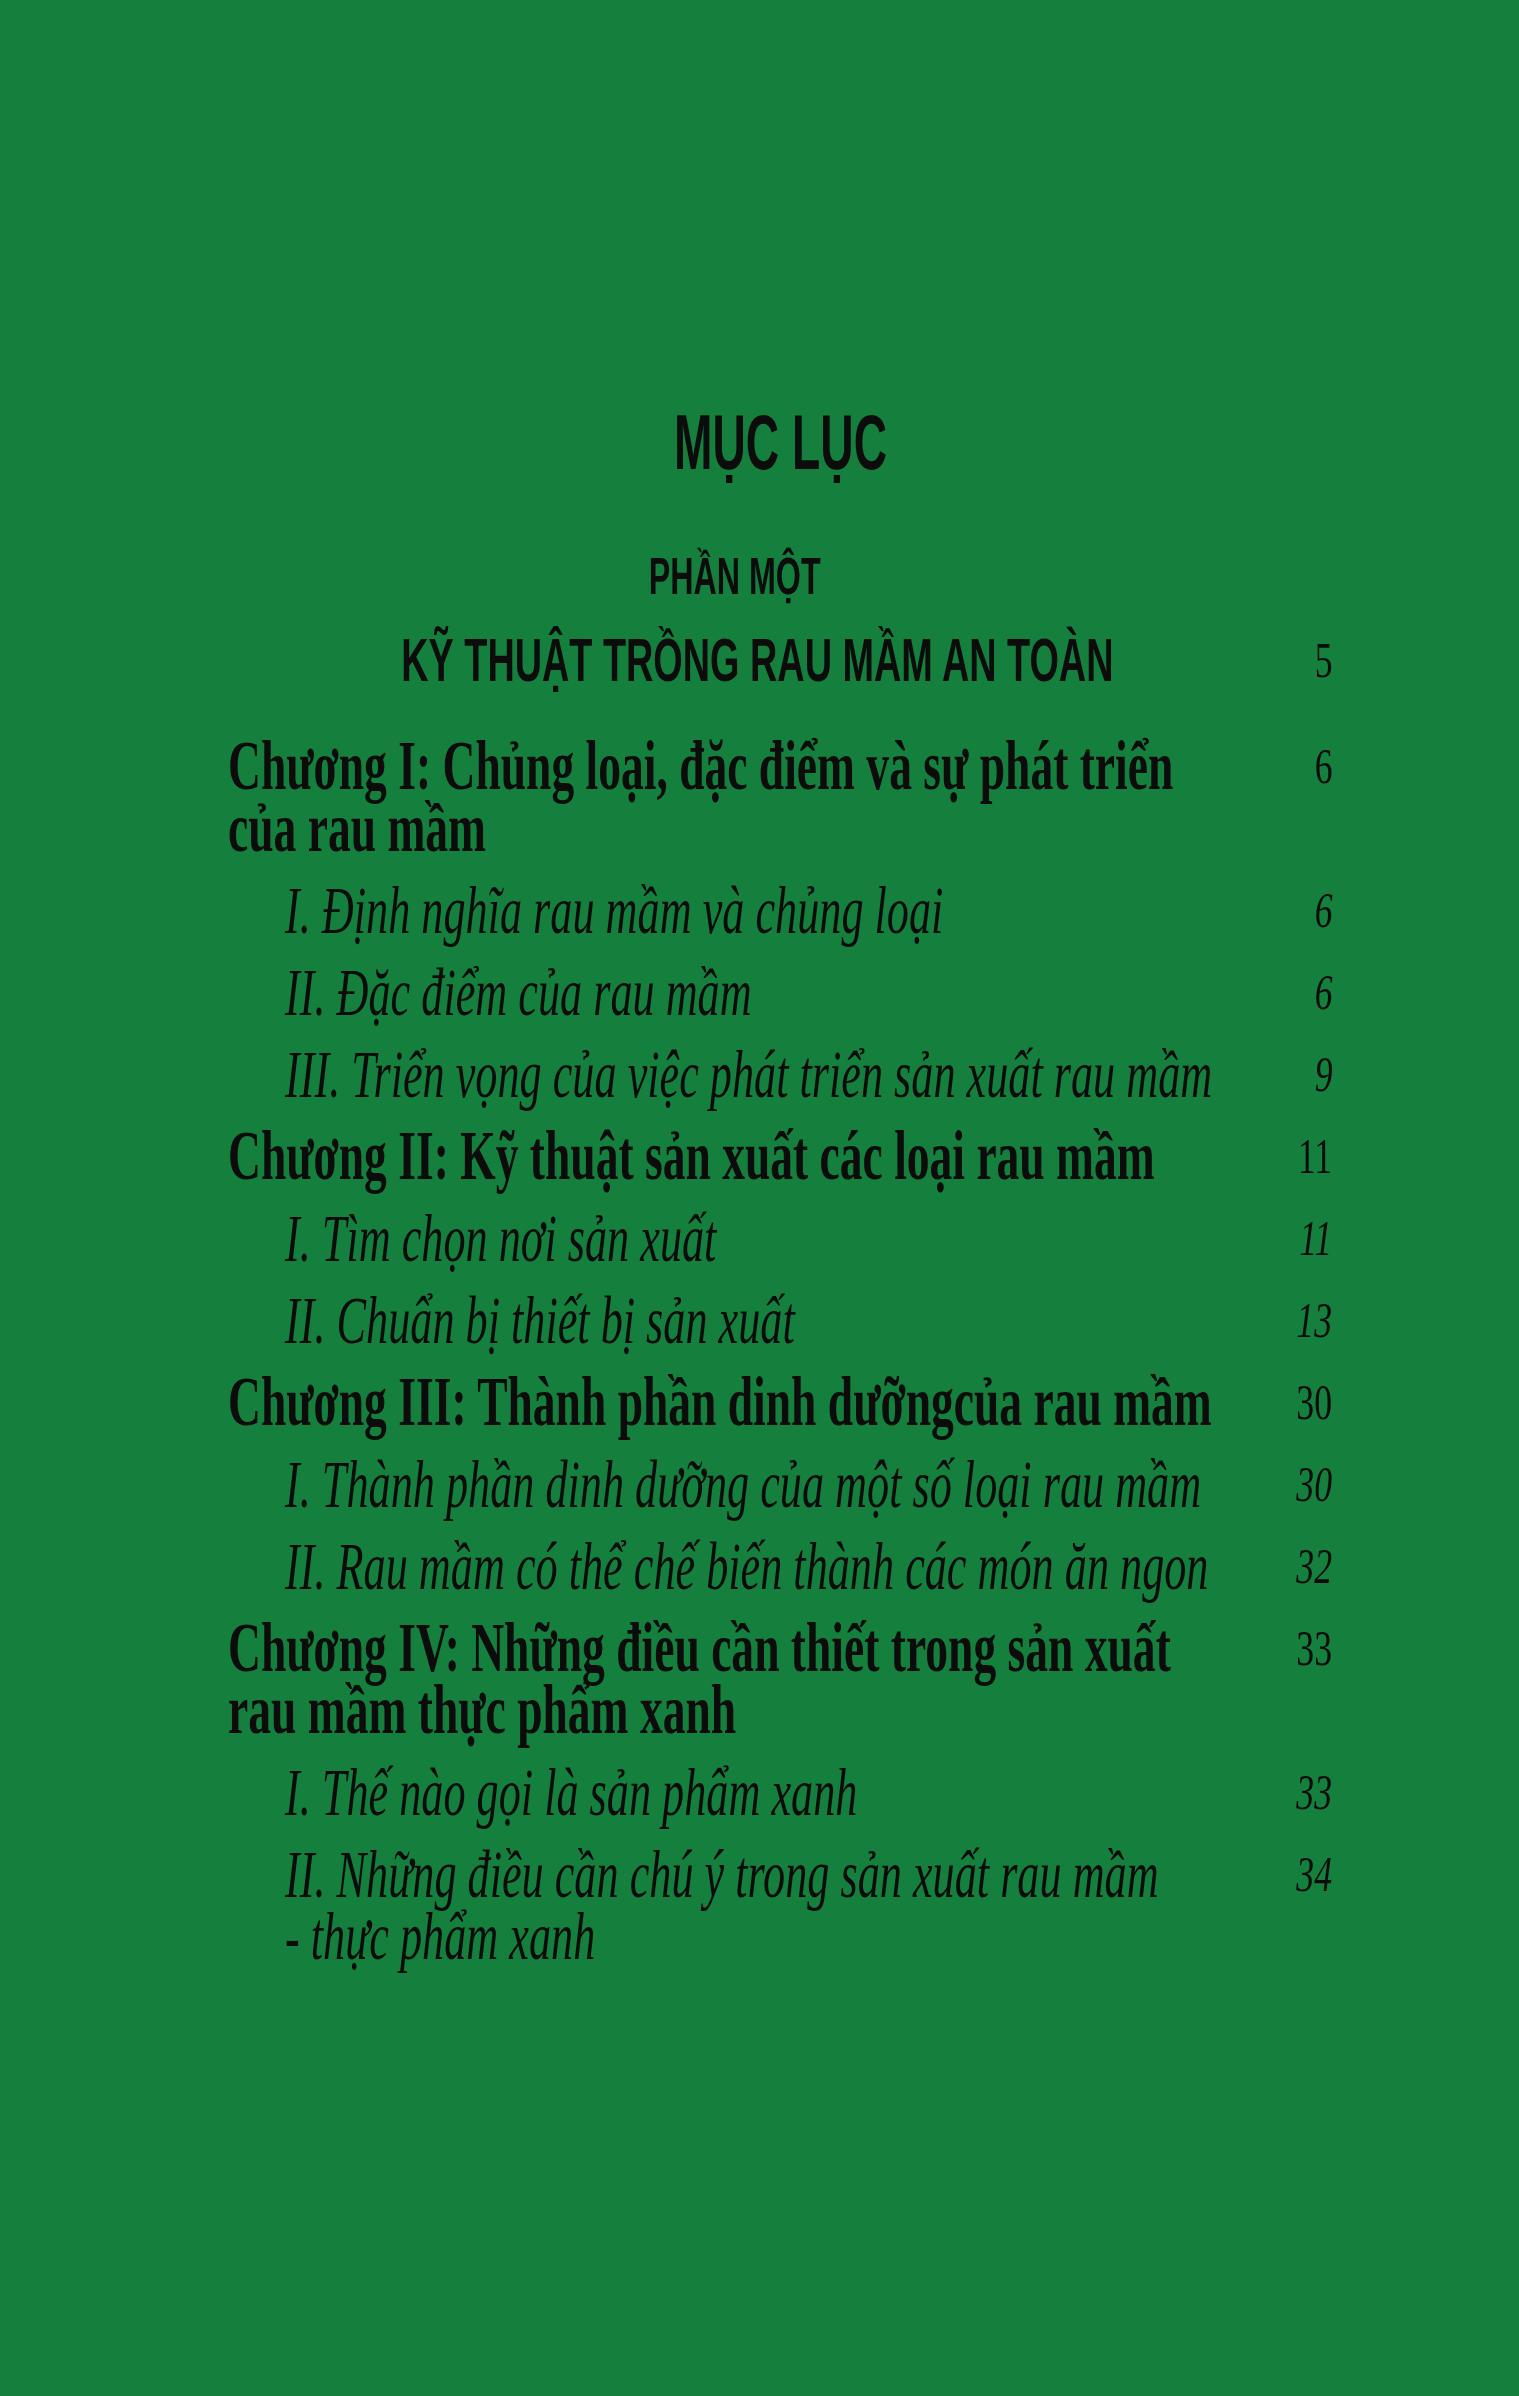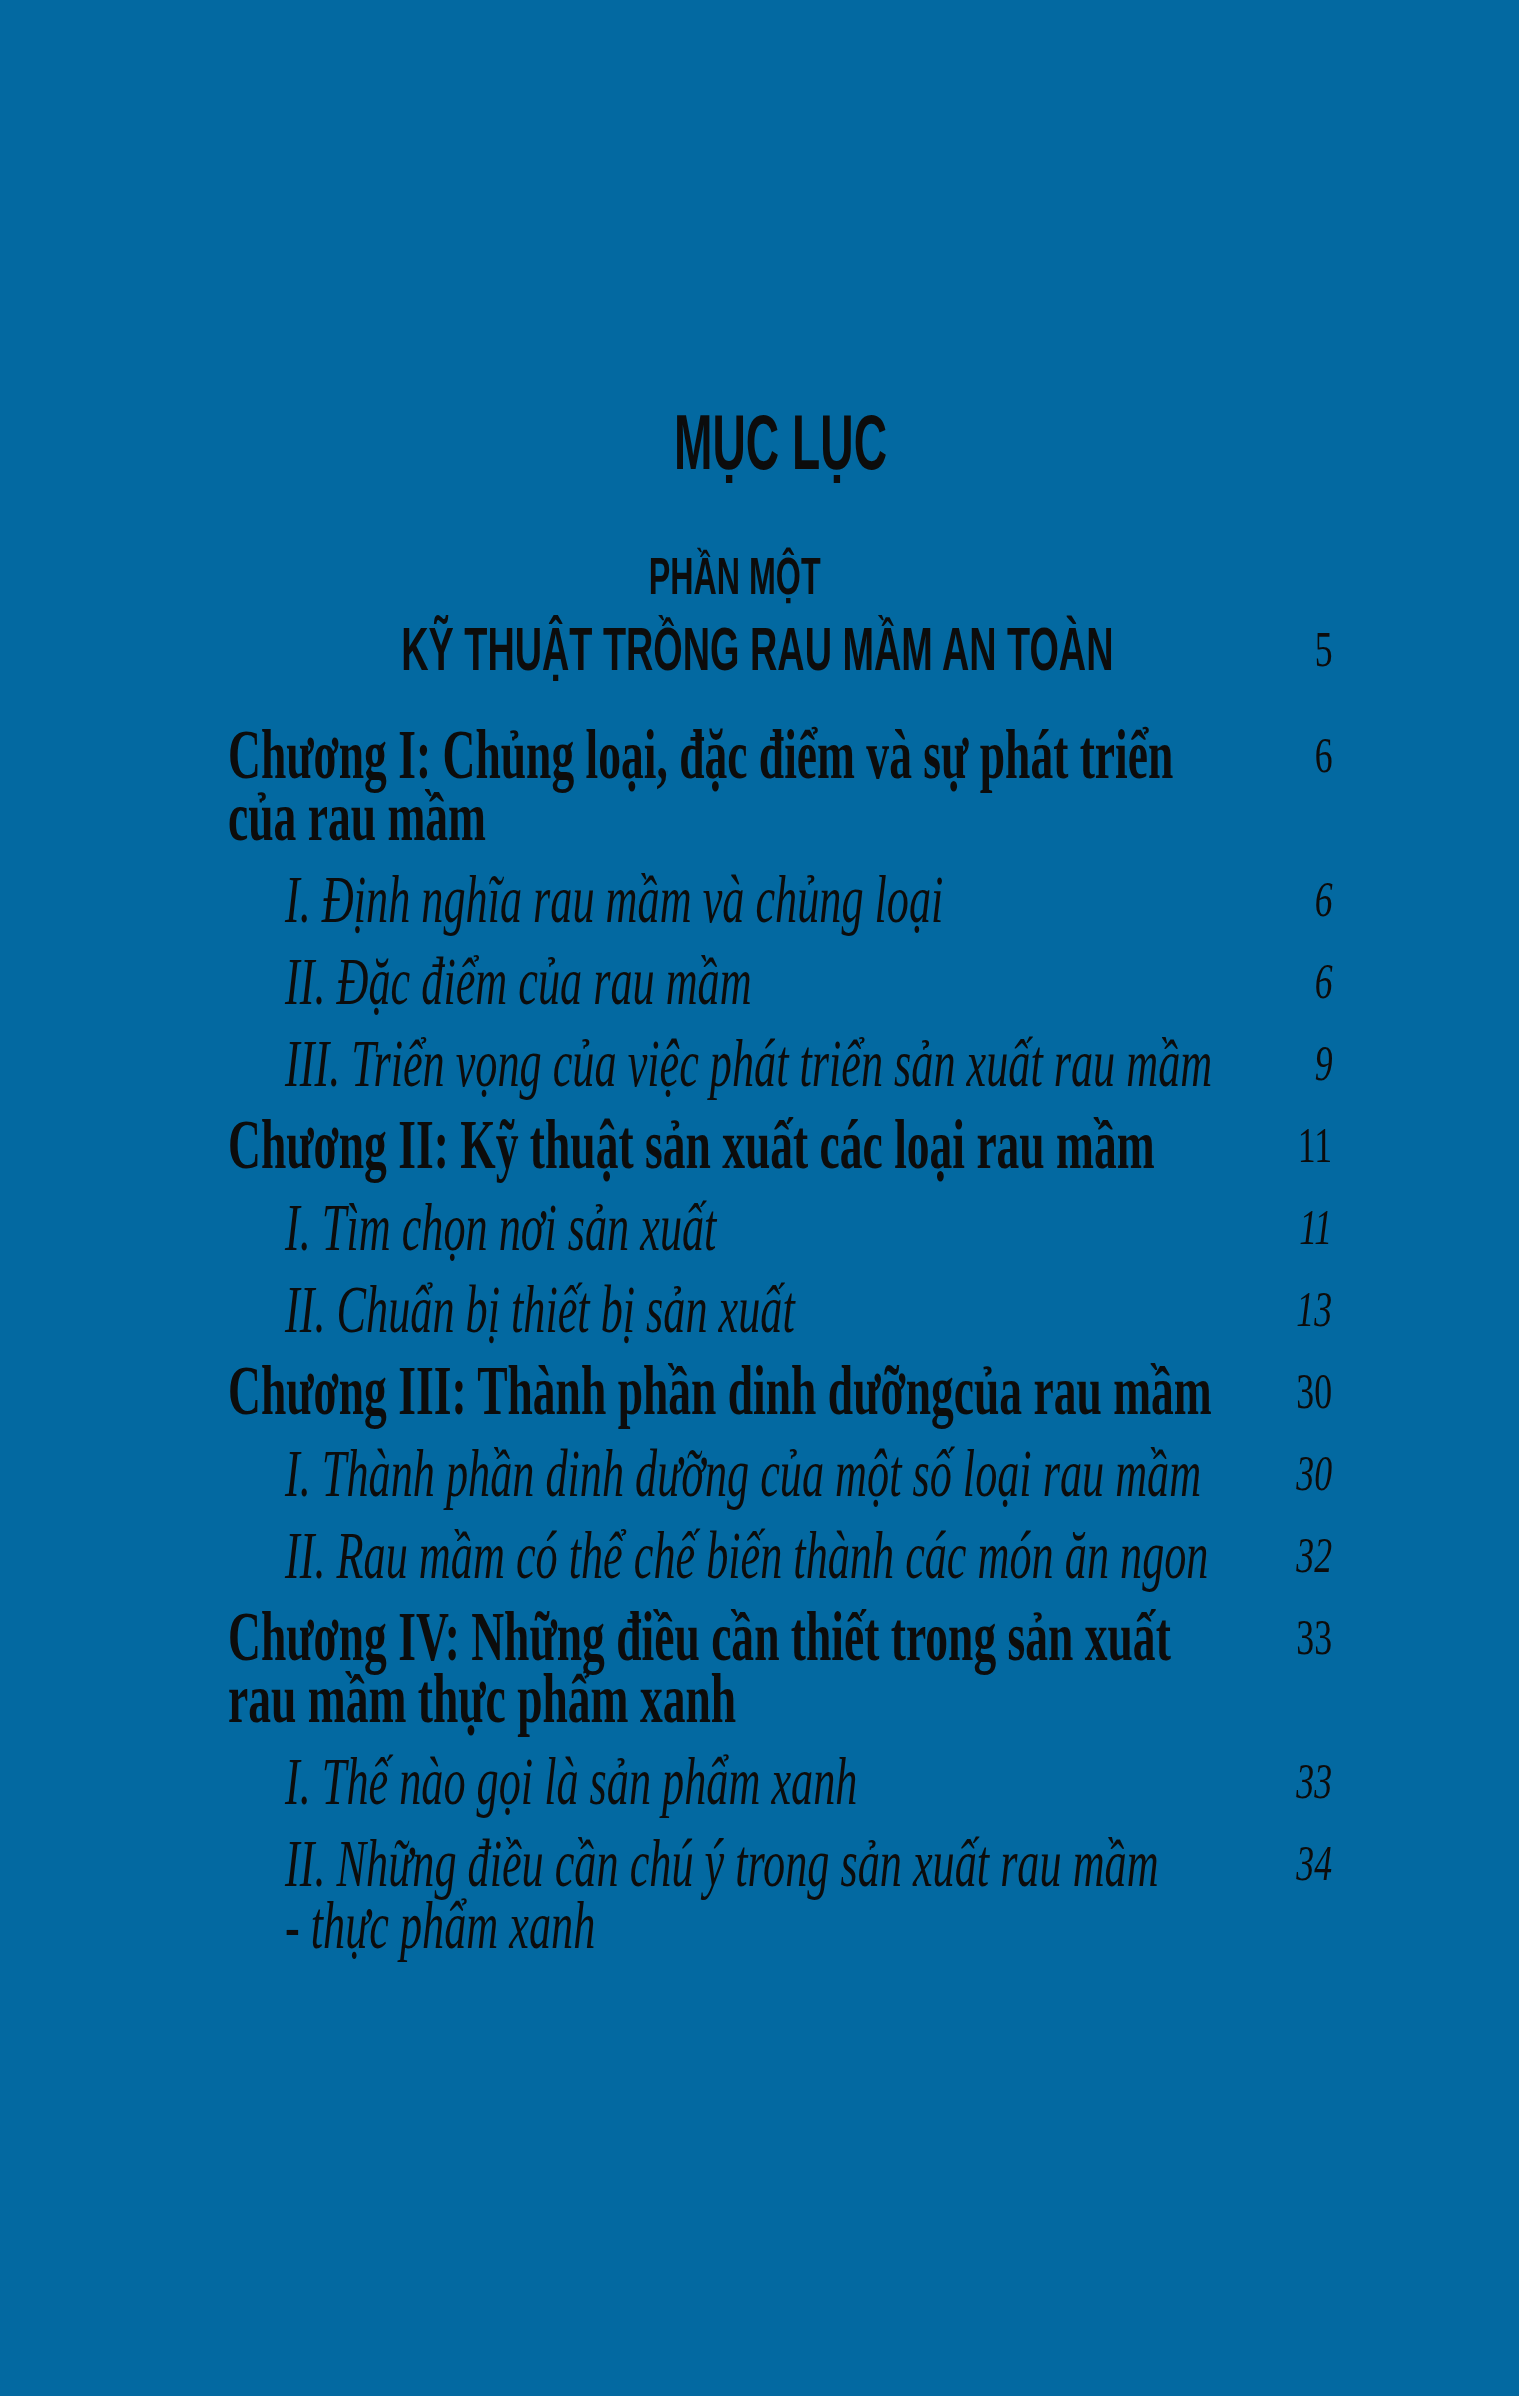--- a/index.html
+++ b/index.html
@@ -1,21 +1,21 @@
 <!DOCTYPE html>
 <html><head>
 <meta charset="utf-8">
 <style>
   html, body { margin: 0; padding: 0; background: #ffffff; }
   .page {
     position: relative;
     width: 1520px;
     height: 2397px;
     margin: 0 auto;
-    background: #0369a1;
+    background: #15803d;
     color: #0c0c0c;
     overflow: hidden;
     font-family: "Liberation Serif", serif;
   }
   .content {
     padding: 0 188px 0 228px; 
   }
 
   
   .doc-title {
@@ -36,21 +36,21 @@
     margin-top: 57px;
     line-height: 69px;
     text-align: center;
     font-family: "Liberation Sans", sans-serif;
     font-weight: 700;
     font-size: 52px;
     white-space: nowrap;
   }
   .part-title-row {
     position: relative;
-    margin-top: 4px;
+    margin-top: 15px;
     line-height: 69px;
     text-align: center;
     font-family: "Liberation Sans", sans-serif;
     font-weight: 700;
     font-size: 61px;
     white-space: nowrap;
   }
   .part-label-row .squeeze,
   .part-title-row .squeeze {
     display: inline-block;

